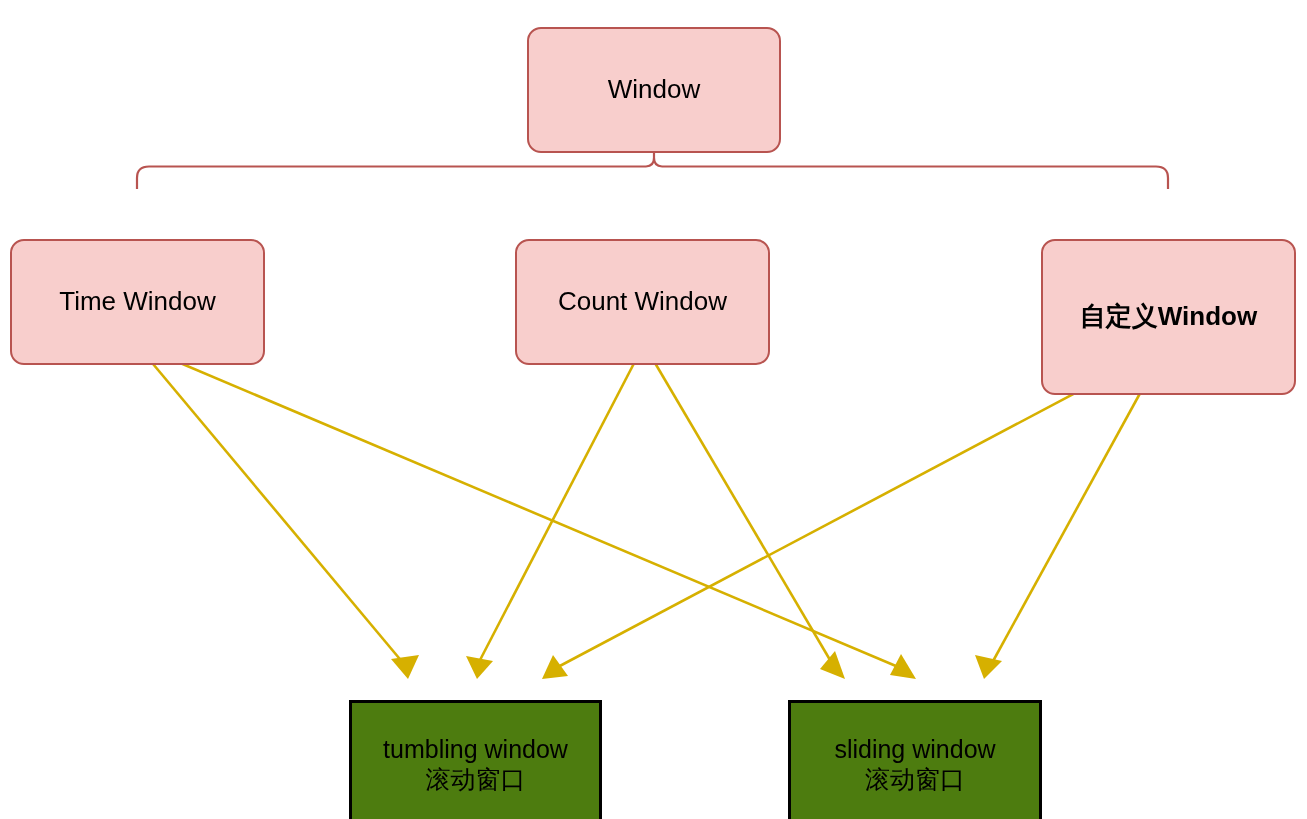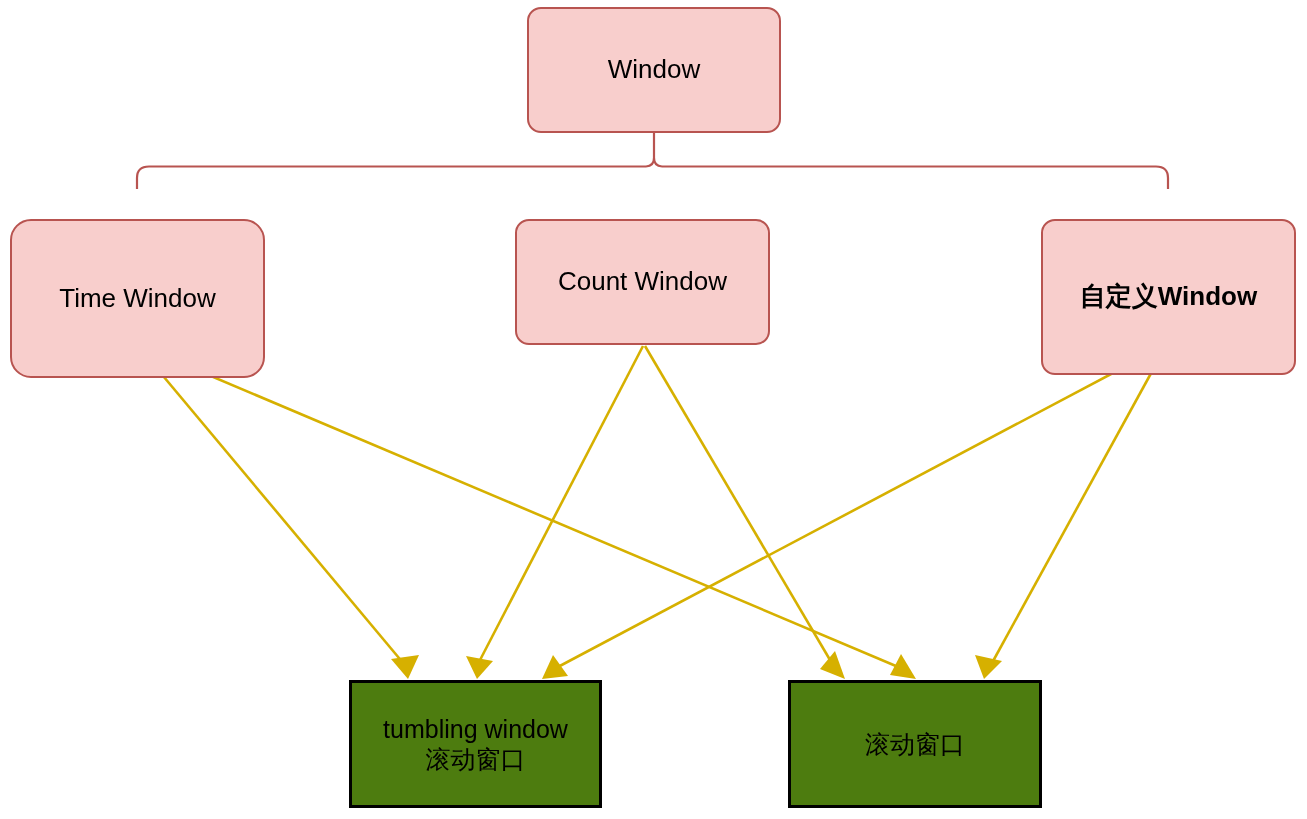--- a/index.html
+++ b/index.html
@@ -25,40 +25,41 @@
     position: absolute;
     box-sizing: border-box;
     display: flex;
     flex-direction: column;
     align-items: center;
     justify-content: center;
     text-align: center;
     color: #000000;
     line-height: 1.22;
     user-select: none;
+    margin-top: 20px;
   }
   .node-pink {
     background: #f8cecc;
     border: 2px solid #b85450;
     border-radius: 14px;
     font-size: 26px;
   }
   .node-orange {
     background: #4d7c0f;
     border: 3px solid #000000;
     border-radius: 0;
     font-size: 25px;
   }
   .node-line {
     display: block;
     white-space: nowrap;
   }
   
   #node-window      { left: 527px; top: 7px;   width: 254px; height: 126px; }
-  #node-time        { left: 10px;  top: 219px; width: 255px; height: 159px; border-radius: 21px; }
+  #node-time        { left: 10px;  top: 219px; width: 255px; height: 126px; }
   #node-count       { left: 515px; top: 219px; width: 255px; height: 126px; text-align: center; }
   #node-custom      { left: 1041px;top: 219px; width: 255px; height: 156px; font-weight: bold; }
   #node-tumbling    { left: 349px; top: 680px; width: 253px; height: 128px; }
   #node-sliding     { left: 788px; top: 680px; width: 254px; height: 128px; }
 
   .edge-line {
     fill: none;
     stroke: #d6b000;
     stroke-width: 2.6;
   }
@@ -128,14 +129,15 @@
 <div class="node node-pink" id="node-custom">
   <span class="node-line">自定义Window</span>
 </div>
 
 <div class="node node-orange" id="node-tumbling">
   <span class="node-line">tumbling window</span>
   <span class="node-line">滚动窗口</span>
 </div>
 
 <div class="node node-orange" id="node-sliding">
+  <span class="node-line">sliding window</span>
   <span class="node-line">滚动窗口</span>
 </div>
 
 </body></html>

